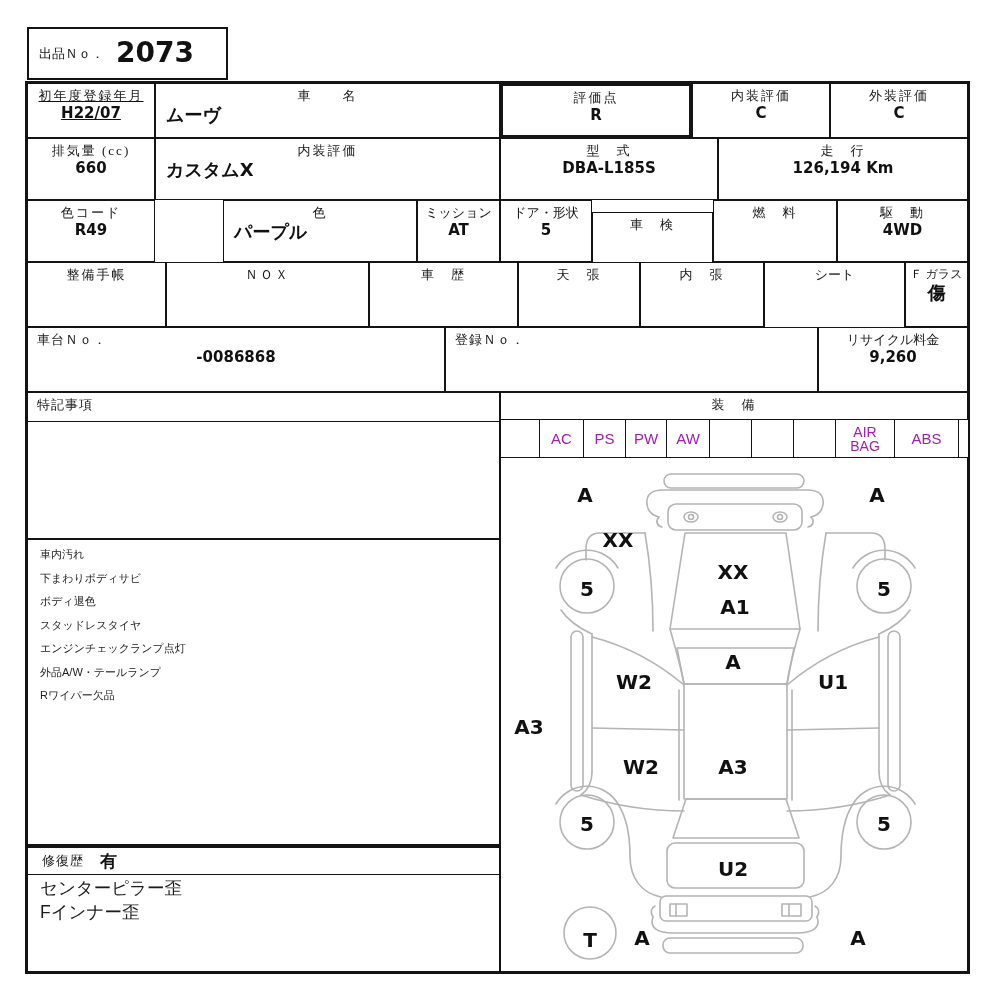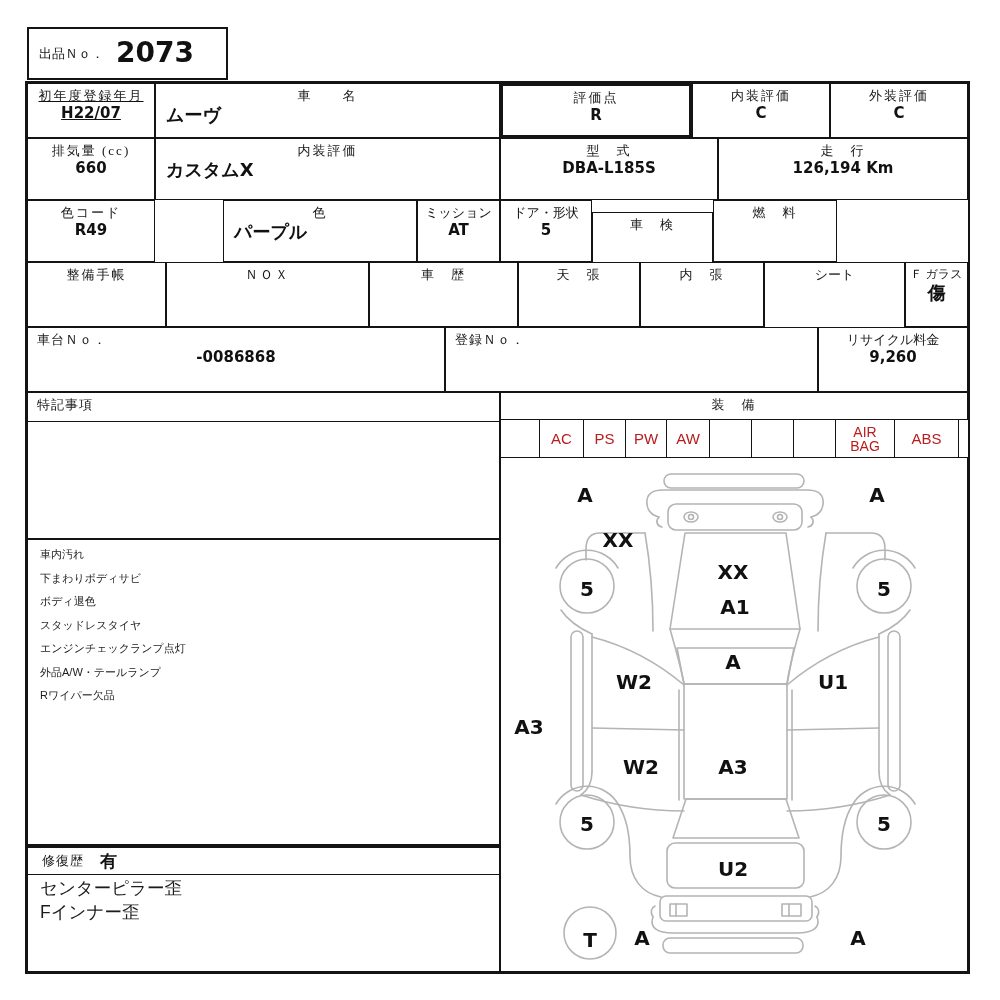--- a/index.html
+++ b/index.html
@@ -31,21 +31,21 @@
              border-top:3px solid #141414;box-sizing:border-box;}
   #repair-head{height:26px;border-bottom:1px solid #141414;display:flex;align-items:center;}
   #repair-head .lb{padding:0 0 0 14px;letter-spacing:1px;}
   #repair-head .val{font-size:17px;padding-left:16px;}
   #repair-list{padding:2px 0 0 12px;font-size:17.5px;line-height:23.5px;color:#1c1c1c;}
   
   #equip-head{position:absolute;left:500px;top:392px;width:468px;height:28px;border:1px solid #141414;
               box-sizing:border-box;}
   #equip-row{position:absolute;left:500px;top:419px;width:468px;height:39px;display:flex;}
   .eq{border:1px solid #141414;box-sizing:border-box;display:flex;align-items:center;justify-content:center;
-      font-size:15px;color:#b91c1c;text-align:center;white-space:pre-line;line-height:14px;margin-left:-1px;}
+      font-size:15px;color:#a21caf;text-align:center;white-space:pre-line;line-height:14px;margin-left:-1px;}
   .eq:first-child{margin-left:0;}
   
   #diagrambox{position:absolute;left:500px;top:457px;width:468px;height:515px;border:1px solid #141414;
               box-sizing:border-box;}
   #carsvg{position:absolute;left:0;top:0;}
   .carline{stroke:#b4b4b4;stroke-width:1.6;fill:none;stroke-linecap:round;stroke-linejoin:round;}
   .mark{font-family:"DejaVu Sans","Liberation Sans",sans-serif;font-weight:bold;font-size:20px;fill:#111;
         text-anchor:middle;}
 </style>
 </head>
@@ -112,20 +112,24 @@
     <div class="lb" style="letter-spacing:0;">ドア・形状</div>
     <div class="val">5</div>
   </div>
   <div class="cell" style="left:592px;top:212px;width:121px;height:62px;">
     <div class="lb">車　検</div>
     <div class="val"></div>
   </div>
   <div class="cell" style="left:713px;top:200px;width:124px;height:62px;">
     <div class="lb">燃　料</div>
     <div class="val"></div>
+  </div>
+  <div class="cell" style="left:837px;top:200px;width:131px;height:62px;">
+    <div class="lb">駆　動</div>
+    <div class="val">4WD</div>
   </div>
 
   <div class="cell" style="left:27px;top:262px;width:139px;height:65px;">
     <div class="lb">整備手帳</div>
     <div class="val"></div>
   </div>
   <div class="cell" style="left:166px;top:262px;width:203px;height:65px;">
     <div class="lb">ＮＯＸ</div>
     <div class="val"></div>
   </div>

